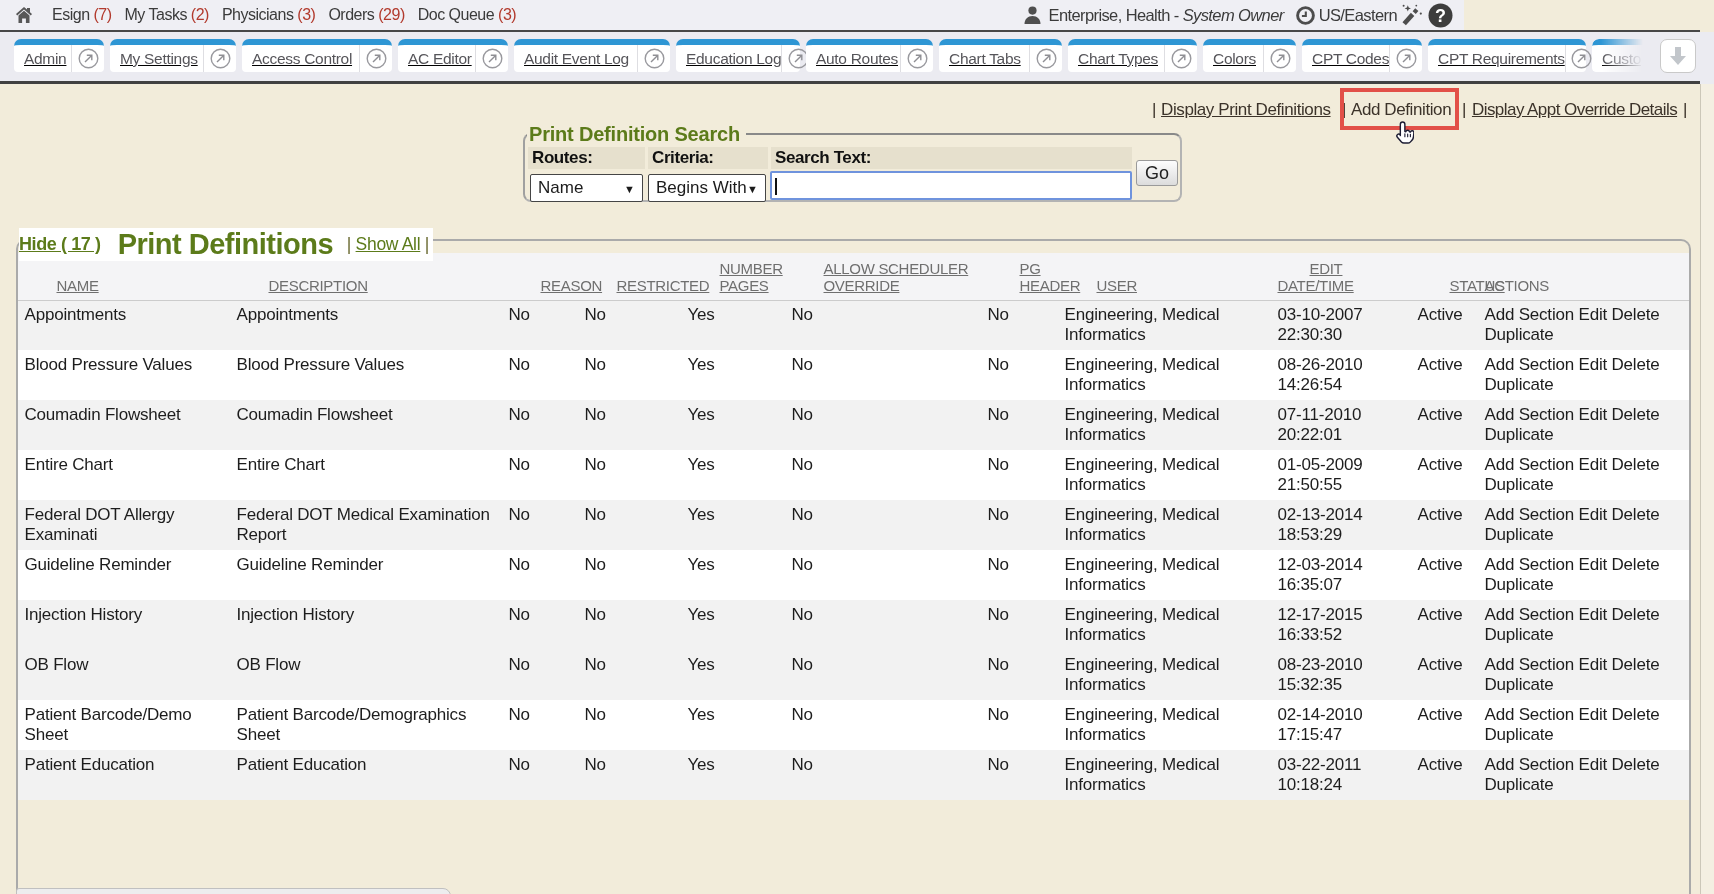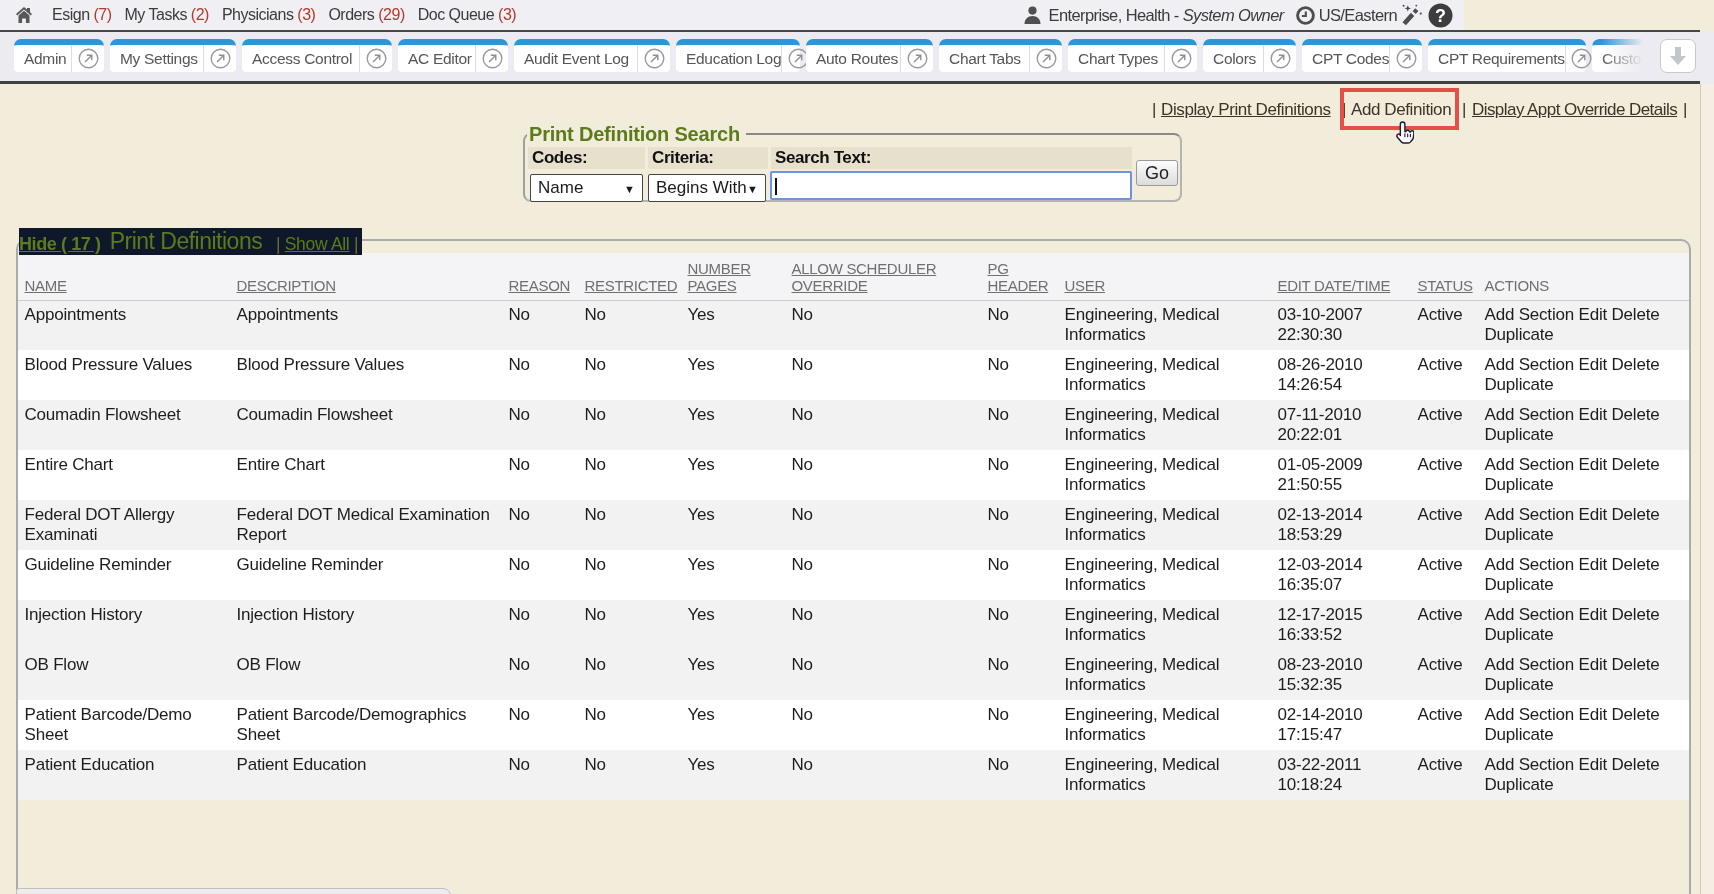--- a/index.html
+++ b/index.html
@@ -13,21 +13,21 @@
 .menu .home { margin-left:14px; }
 .mi { font-size:16px; letter-spacing:-0.5px; color:#3b3b3b; margin-left:13px; white-space:pre; }
 .mi b { font-weight:normal; color:#b23a2d; }
 .tright { position:absolute; top:0; right:1714px; height:30px; display:flex; align-items:center; }
 
 
 .tabstrip { position:absolute; left:0; top:32px; width:1714px; height:52px; background:#ebebf1; }
 .tabline { position:absolute; left:0; top:49px; width:1700px; height:3px; background:#414141; }
 .tabs { position:absolute; left:14px; top:7px; display:flex; gap:6px; }
 .tab { height:33px; background:#fff; border-radius:7px 7px 4px 4px;
-  border-top:6px solid #2e96d4; display:flex; align-items:center; justify-content:space-between; }
+  border-top:6px solid #2e96d4; display:flex; align-items:center; justify-content:space-between;text-decoration:underline; }
 .tab .tl { font-size:15.5px; letter-spacing:-0.3px; color:#56555a; padding-left:10px; white-space:nowrap; }
 .tab .ticon { width:33px; display:flex; align-items:center; justify-content:center;
   border-left:1px solid #dedee2; height:100%; flex:none; }
 .tab.fade { mask-image:linear-gradient(to right, black 15%, transparent 85%);
   -webkit-mask-image:linear-gradient(to right, black 15%, transparent 85%); }
 .arrbtn { position:absolute; left:1660px; top:7px; width:36px; height:34px; background:#fff;
   border:1px solid #c9c9c9; border-radius:7px; display:flex; align-items:center; justify-content:center; }
 
 
 .linksrow { position:absolute; top:100px; left:1152px; font-size:17px; letter-spacing:-0.4px; color:#3c332a; white-space:pre; }
@@ -52,31 +52,31 @@
 .inp { position:absolute; left:245px; top:36px; width:362px; height:29px; background:#fff;
   border:2px solid #6f93dd; border-radius:2px; }
 .caret { position:absolute; left:3px; top:5px; width:2px; height:17px; background:#111; }
 .gobtn { position:absolute; left:611px; top:25px; width:42px; height:26px;
   background:linear-gradient(#fdfdfd,#dcdcdc); border:1px solid #9a9a9a; border-radius:3px;
   font-size:18px; color:#222; text-align:center; line-height:24px; }
 
 
 .tablebox { position:absolute; left:16px; top:239px; width:1675px; height:656px;
   border:2px solid #aaa; border-bottom:none; border-radius:10px 10px 0 0; padding-top:12px; }
-.tlegend { position:absolute; left:1px; top:-13px; background:#0f172a; padding-right:4px;
-  display:flex; align-items:flex-end; white-space:pre; }
+.tlegend { position:absolute; left:1px; top:-13px; background:#ffffff; padding-right:4px;
+  display:flex; align-items:center; white-space:pre; }
 .hideL { font-size:18px; letter-spacing:-0.4px; font-weight:bold; color:#5c7b1a; text-decoration:underline; }
-.pdT { font-size:23px; letter-spacing:-0.5px; font-weight:normal; color:#5c7b1a; margin-left:9px; }
+.pdT { font-size:29px; letter-spacing:-0.5px; font-weight:bold; color:#5c7b1a; margin-left:17px; }
 .showA { font-size:17.5px; letter-spacing:-0.3px; color:#6b6b33; }
 .showA a { color:#5c7b1a; text-decoration:underline; }
 
 table.grid { border-collapse:collapse; width:1671px; table-layout:fixed; font-size:17px; letter-spacing:-0.2px; color:#1d1d1d; background:#fff; }
 table.grid th { background:#f4f4f6; color:#6f6f6f; font-size:15px; letter-spacing:-0.3px; font-weight:normal;
   text-align:left; vertical-align:bottom; height:47px; padding:0 4px 6px 6.5px; border-bottom:1px solid #ccc; }
-table.grid th u { text-decoration:underline; }
+table.grid th u { text-decoration:underline;margin-left:32px; }
 table.grid td { vertical-align:top; padding:4.5px 4px 0 6.5px; line-height:20px; height:50px; }
 table.grid tr.alt td { background:#f2f2f2; }
 </style>
 </head>
 <body>
 
 <div class="topbar">
   <div class="menu">
     <svg class="home" width="20" height="20" viewBox="0 0 20 20">
       <path d="M2 9 L10 2 L13 4.6 V3 h3 v4.2 L18 9 l-1.2 1.4 L10 4.5 l-6.8 5.9 Z" fill="#575757"></path>
@@ -241,21 +241,21 @@
 
 <div class="linksrow">|<a style="margin-left:5px;">Display Print Definitions</a><span style="margin-left:11.5px;">|</span><a class="nul" style="margin-left:4.9px;">Add Definition</a><span style="margin-left:10.8px;">|</span><a style="margin-left:5.9px; letter-spacing:-0.55px;">Display Appt Override Details</a><span style="margin-left:6px;">|</span></div>
 <div class="redbox"></div>
 <svg style="position:absolute; left:1395px; top:121px;" width="19" height="24" viewBox="0 0 20 25">
   <path d="M5.6 15.2 V3.5 C5.6 2.1 6.6 1 8 1 C9.4 1 10.4 2.1 10.4 3.5 V11 l1 .15 c.2-.9 1-1.55 1.95-1.55 1 0 1.8 .7 1.95 1.65 l.95 .18 c.25-.85 1.05-1.4 1.95-1.3 1.05 .1 1.8 1 1.7 2.05 l-.45 4.3 c-.15 1.5-.8 2.9-1.85 4 l-1.55 1.62 c-.6 .63-1.45 1-2.32 1 H9.3 c-.95 0-1.85-.4-2.5-1.1 L2.5 16.9 c-.75-.85-.7-2.1 .15-2.85 .85-.75 2.1-.65 2.85 .2 Z" fill="#fff" stroke="#1d1d33" stroke-width="1.5" stroke-linejoin="round"></path>
   <path d="M10.4 13.4 v3 M13.35 13.7 v2.7 M16.2 14 v2.4" stroke="#1d1d33" stroke-width="1.2" fill="none" stroke-linecap="round"></path>
 </svg>
 
 <div class="searchbox">
   <div class="legend">Print Definition Search</div>
-  <div class="scell sc1">Codes:</div>
+  <div class="scell sc1">Routes:</div>
   <div class="scell sc2">Criteria:</div>
   <div class="scell sc3">Search Text:</div>
   <div class="sel" style="left:5px; width:113px;">Name<span class="ar">▼</span></div>
   <div class="sel" style="left:123px; width:118px;">Begins With<span class="ar">▼</span></div>
   <div class="inp">
       <div class="caret"></div>
     </div>
   <div class="gobtn">Go</div>
 </div>
 

